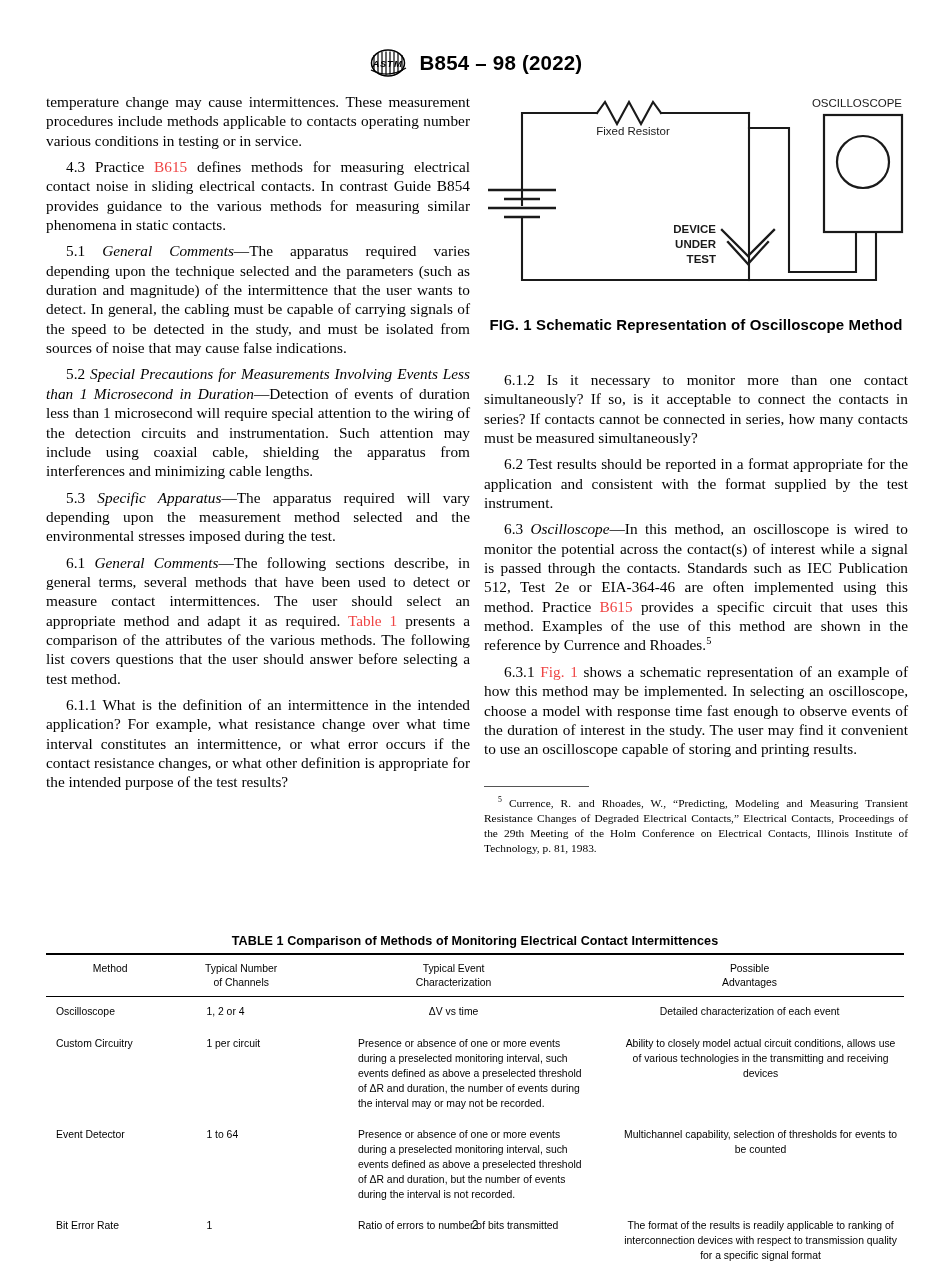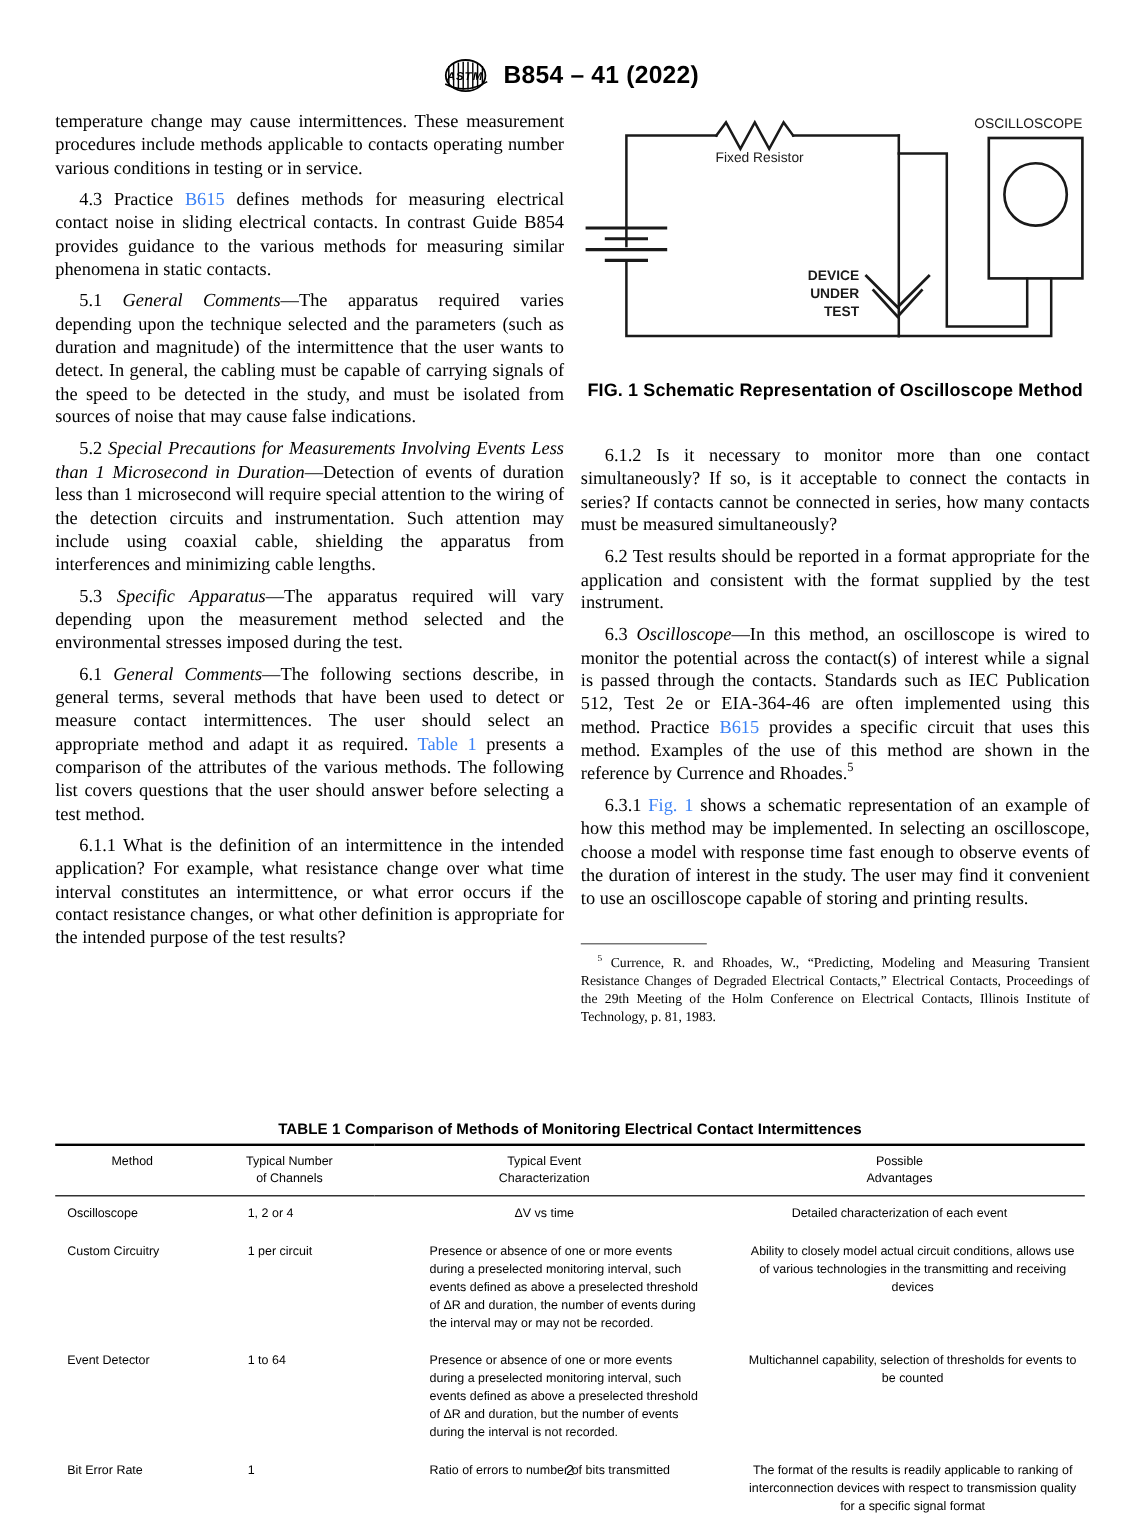--- a/index.html
+++ b/index.html
@@ -74,21 +74,21 @@
   h2.sec {
     font-family: "Liberation Serif", serif;
     font-size: 15.6px;
     font-weight: bold;
     margin: 13px 0 6px 0;
     text-indent: 0;
   }
   h2.sec .num { margin-right: 7px; }
 
   i, .ital { }
-  .xref { color: #3b82f6; }
+  .xref { color: #ef4444; }
   sup { font-size: 0.68em; vertical-align: super; line-height: 0; }
 
   
   .figure-wrap {
     position: absolute;
     left: 484px;
     top: 90px;
     width: 424px;
   }
   .fig-caption {
@@ -202,21 +202,21 @@
         <path d="M68 14 L68 46"></path>
       </g>
       <g fill="#000" font-family="Liberation Sans, sans-serif" font-size="19" font-weight="bold" font-style="italic">
         <text x="9" y="37">A</text>
         <text x="24" y="37">S</text>
         <text x="38" y="37">T</text>
         <text x="52" y="37">M</text>
       </g>
       <path d="M6 44 Q 40 62 76 40" fill="none" stroke="#000" stroke-width="2.6"></path>
     </svg>
-    <div class="doc-title">B854 – 41 (2022)</div>
+    <div class="doc-title">B854 – 98 (2022)</div>
   </div>
 
   <div class="col-left">
 
     <p class="body noindent"><span>temperature change may cause intermittences. These measurement procedures include methods applicable to contacts operating number various conditions in testing or in service.</span></p>
 
     <p class="body"><span>4.3</span><span> Practice </span><span class="xref">B615</span><span> defines methods for measuring electrical contact noise in sliding electrical contacts. In contrast Guide B854 provides guidance to the various methods for measuring similar phenomena in static contacts.</span></p>
 
 
     <p class="body"><span>5.1</span>&nbsp;<i>General Comments</i><span>—The apparatus required varies depending upon the technique selected and the parameters (such as duration and magnitude) of the intermittence that the user wants to detect. In general, the cabling must be capable of carrying signals of the speed to be detected in the study, and must be isolated from sources of noise that may cause false indications.</span></p>

